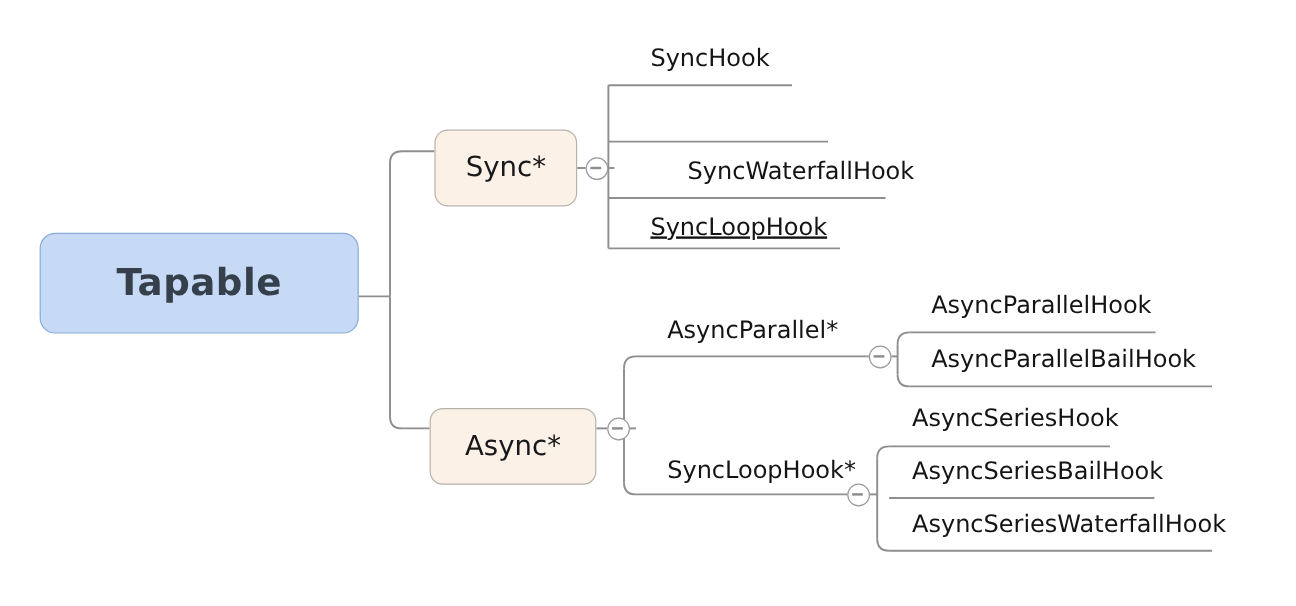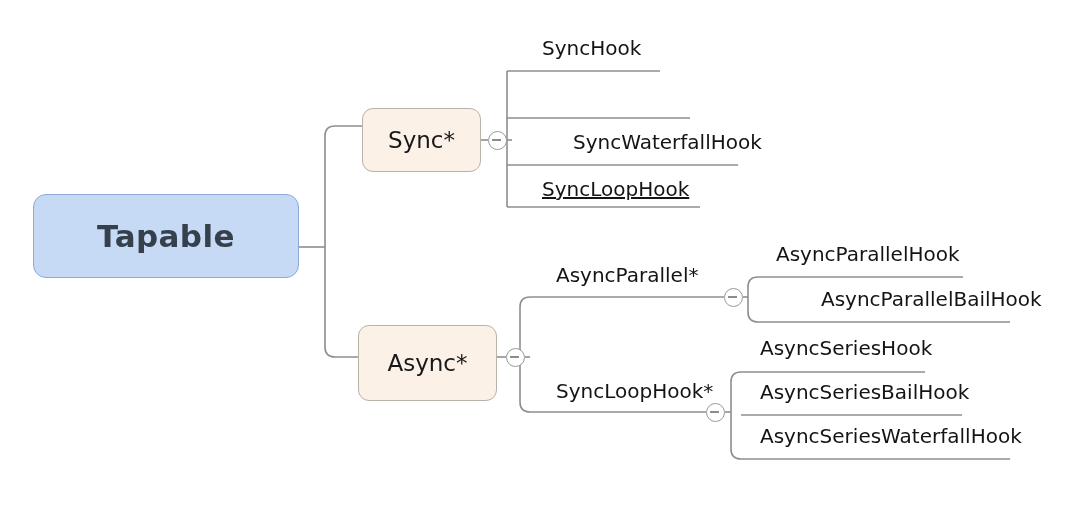--- a/index.html
+++ b/index.html
@@ -54,23 +54,23 @@
     font-size: 23px;
   }
   .node-sync {
     left: 362px;
     top: 108px;
     width: 119px;
     height: 64px;
   }
   .node-async {
     left: 358px;
-    top: 325px;
+    top: 340px;
     width: 139px;
-    height: 76px;
+    height: 64px;
   }
 
   
   .leaf {
     position: absolute;
     box-sizing: border-box;
     white-space: nowrap;
     color: #141416;
     font-size: 20px;
     line-height: 1;
@@ -181,21 +181,21 @@
   <div class="leaf" style="left:556px; top:265px;">
     <span class="leaf-lbl">AsyncParallel*</span>
   </div>
   <div class="leaf" style="left:556px; top:381px;">
     <span class="leaf-lbl">SyncLoopHook*</span>
   </div>
 
   <div class="leaf" style="left:776px; top:244px;">
     <span class="leaf-lbl">AsyncParallelHook</span>
   </div>
-  <div class="leaf" style="left:776px; top:289px;margin-left:45px;">
+  <div class="leaf" style="left:776px; top:289px;">
     <span class="leaf-lbl">AsyncParallelBailHook</span>
   </div>
 
   <div class="leaf" style="left:760px; top:338px;">
     <span class="leaf-lbl">AsyncSeriesHook</span>
   </div>
   <div class="leaf" style="left:760px; top:382px;">
     <span class="leaf-lbl">AsyncSeriesBailHook</span>
   </div>
   <div class="leaf" style="left:760px; top:426px;">

